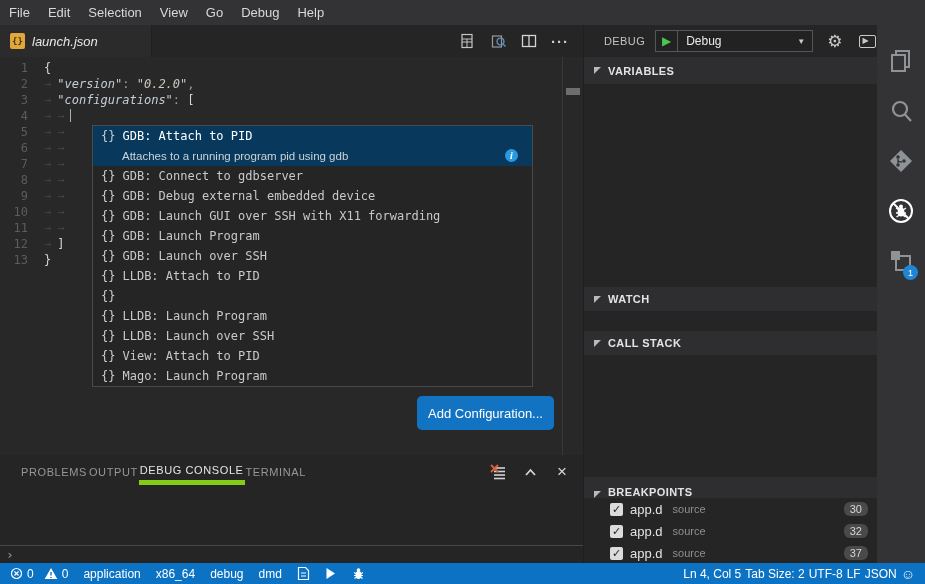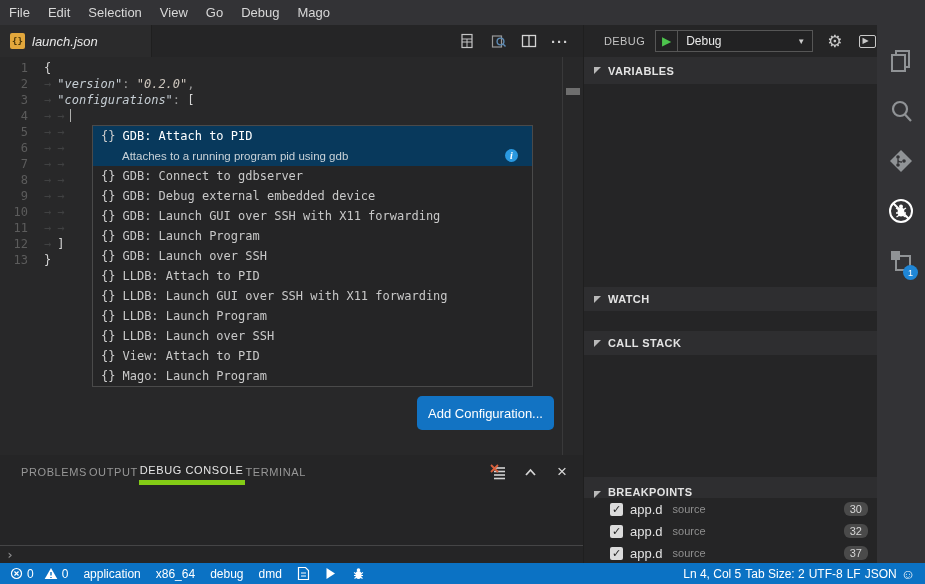--- a/index.html
+++ b/index.html
@@ -127,21 +127,21 @@
 </head>
 <body>
 
 <div class="menubar">
     <span class="mitem">File</span>
     <span class="mitem">Edit</span>
     <span class="mitem">Selection</span>
     <span class="mitem">View</span>
     <span class="mitem">Go</span>
     <span class="mitem">Debug</span>
-    <span class="mitem">Mago</span>
+    <span class="mitem">Help</span>
   </div>
 
 <div class="editor-region">
 
   <div class="tabbar">
     <div class="tab">
       <span class="json-file-icon">{}</span>
       <span class="tab-title">launch.json</span>
     </div>
     <div class="tab-actions">
@@ -213,21 +213,20 @@
       <div class="srow">
         <span class="bracket">{}</span>
         <span>GDB: Launch over SSH</span>
       </div>
       <div class="srow">
         <span class="bracket">{}</span>
         <span>LLDB: Attach to PID</span>
       </div>
       <div class="srow">
         <span class="bracket">{}</span>
-        <span>LLDB: Launch GUI over SSH with X11 forwarding</span>
       </div>
       <div class="srow">
         <span class="bracket">{}</span>
         <span>LLDB: Launch Program</span>
       </div>
       <div class="srow">
         <span class="bracket">{}</span>
         <span>LLDB: Launch over SSH</span>
       </div>
       <div class="srow">

